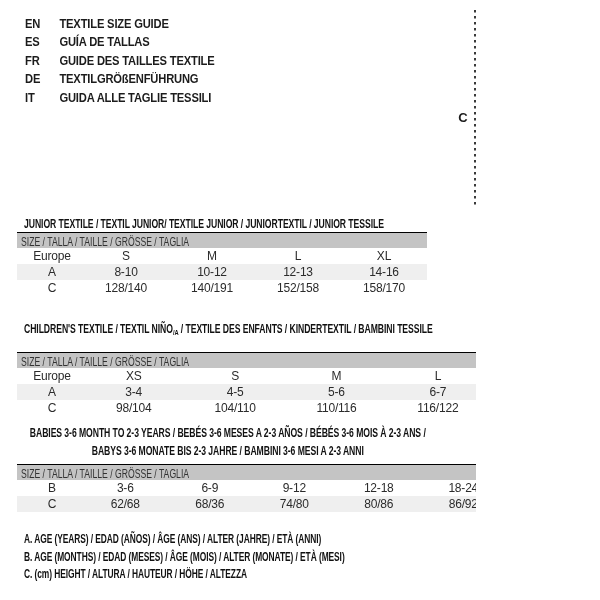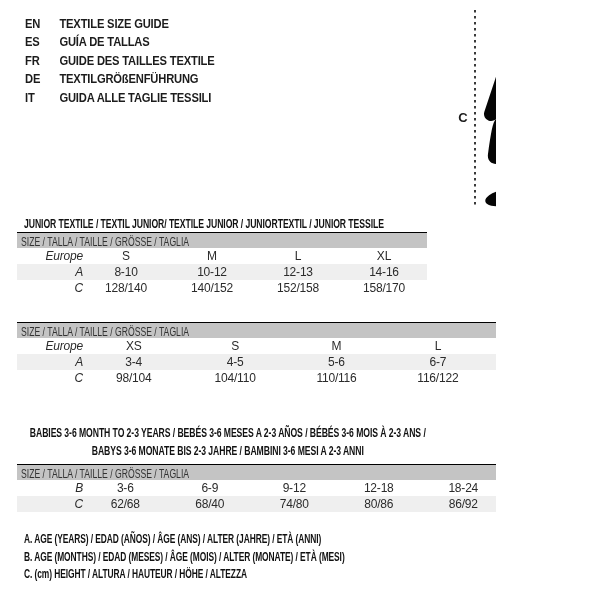--- a/index.html
+++ b/index.html
@@ -1,18 +1,18 @@
 <!DOCTYPE html>
 <html><head>
 <meta charset="utf-8">
 <style>
   html,body { margin:0; padding:0; background:#ffffff; }
   .page {
     position:relative; width:476px; height:600px; background:#ffffff;
-    font-family:"Liberation Sans", sans-serif; color:#1c1c1c; overflow:hidden;padding-left:20px;
+    font-family:"Liberation Sans", sans-serif; color:#1c1c1c; overflow:hidden;
   }
 
   
   .lang-list { position:absolute; top:14px; left:25px; transform:scaleX(0.86); transform-origin:0 0; }
   .lang-row { display:flex; height:18.5px; align-items:center; font-weight:bold; font-size:13px; letter-spacing:-0.2px; white-space:nowrap; }
   .lang-code { width:40px; flex:0 0 40px; }
 
   
   .figure { position:absolute; top:2px; left:440px; width:160px; height:212px; }
 
@@ -32,21 +32,21 @@
   .subscript { font-size:8px; vertical-align:-2px; }
 
   .size-bar { height:16px; line-height:15px; background:#c4c4c4; border-top:1px solid #000000;
               box-sizing:border-box; padding-left:4px; overflow:hidden; }
   .bar-text { display:inline-block; font-size:12px; color:#333; white-space:nowrap;
               transform:scaleX(0.72); transform-origin:0 50%; }
 
   table.size-table { border-collapse:collapse; width:100%; table-layout:fixed; }
   .size-table td { height:16px; padding:0; font-size:12px; letter-spacing:-0.2px;
                    text-align:center; color:#2b2b2b; overflow:hidden; }
-  .size-table td.label-cell { width:62px; text-align:right; padding-left:4px;font-style:italic; }
+  .size-table td.label-cell { width:62px; text-align:center; padding-left:4px; }
   .size-table tr.shaded { background:#efefef; }
 
   
   .notes { position:absolute; top:531px; left:24px; }
   .note-line { font-weight:bold; font-size:12px; line-height:17.5px; letter-spacing:-0.1px;
                white-space:nowrap; transform:scaleX(0.70); transform-origin:0 0; color:#111; }
 </style>
 </head>
 <body>
 
@@ -114,29 +114,32 @@
           <tr class="shaded">
             <td class="label-cell">A</td>
             <td>8-10</td>
             <td>10-12</td>
             <td>12-13</td>
             <td>14-16</td>
           </tr>
           <tr>
             <td class="label-cell">C</td>
             <td>128/140</td>
-            <td>140/152</td>
+            <td>140/191</td>
             <td>152/158</td>
             <td>158/170</td>
           </tr>
         </tbody>
       </table>
   </div>
 
   <div class="section s2">
+    <div class="table-title">
+        <div class="title-line"><span>CHILDREN'S TEXTILE / TEXTIL NIÑO</span><span class="subscript">/A</span><span> / TEXTILE DES ENFANTS / KINDERTEXTIL / BAMBINI TESSILE</span></div>
+      </div>
     <div class="size-bar">
       <span class="bar-text">SIZE / TALLA / TAILLE / GRÖSSE / TAGLIA</span>
     </div>
     <table class="size-table">
         <tbody>
           <tr>
             <td class="label-cell">Europe</td>
             <td>XS</td>
             <td>S</td>
             <td>M</td>
@@ -178,21 +181,21 @@
             <td>3-6</td>
             <td>6-9</td>
             <td>9-12</td>
             <td>12-18</td>
             <td>18-24</td>
             <td>24-36</td>
           </tr>
           <tr class="shaded">
             <td class="label-cell">C</td>
             <td>62/68</td>
-            <td>68/40</td>
+            <td>68/36</td>
             <td>74/80</td>
             <td>80/86</td>
             <td>86/92</td>
             <td>47/98</td>
           </tr>
         </tbody>
       </table>
   </div>
 
   <div class="notes" id="notes">

